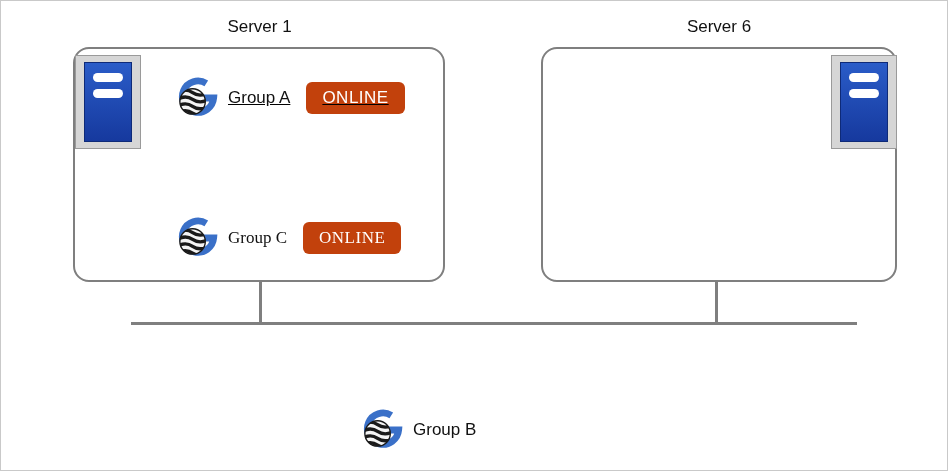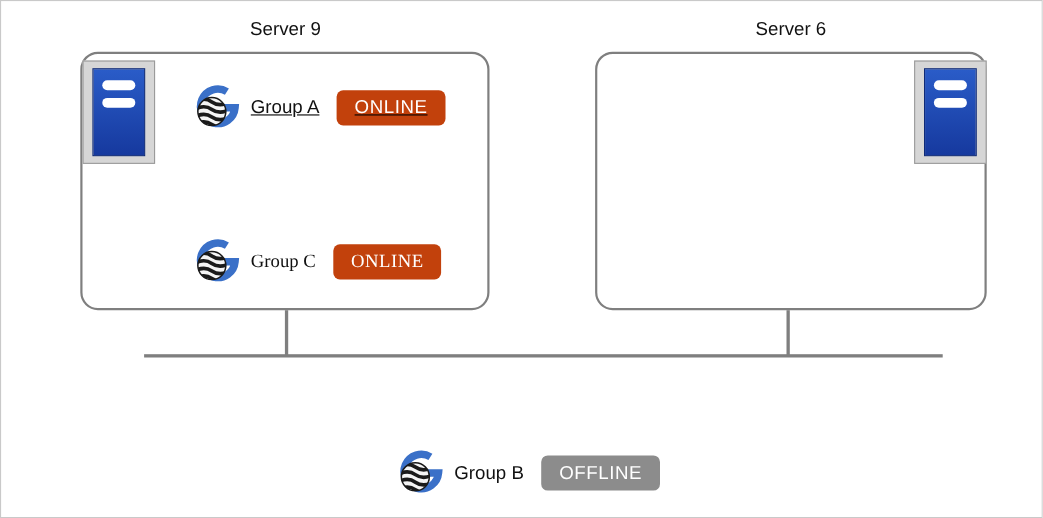--- a/index.html
+++ b/index.html
@@ -100,21 +100,21 @@
         <path d="M 4 25 Q 13 20 20 25 T 37 25"></path>
         <path d="M 4 32 Q 13 27 20 32 T 37 32"></path>
         <path d="M 4 39 Q 13 34 20 39 T 37 39"></path>
       </g>
     </symbol>
   </defs>
 </svg>
 
 <div class="canvas">
 
-  <div class="server-label" style="left:72px;top:16px;width:373px;">Server 9</div>
+  <div class="server-label" style="left:72px;top:16px;width:373px;">Server 1</div>
   <div class="server-label" style="left:540px;top:16px;width:356px;">Server 6</div>
 
   <div class="server-box" style="left:72px;top:46px;width:372px;height:235px;"></div>
 
   <div class="server-box" style="left:540px;top:46px;width:356px;height:235px;"></div>
 
   <div class="server-icon" style="left:74px;top:54px;">
     <div class="server-tower">
       <span class="bar b1"></span>
       <span class="bar b2"></span>
@@ -145,16 +145,15 @@
 
   <div class="line" style="left:258px;top:281px;width:3px;height:42px;"></div>
   <div class="line" style="left:714px;top:281px;width:3px;height:42px;"></div>
   <div class="line" style="left:130px;top:321px;width:726px;height:3px;"></div>
 
   <div class="group-row" style="left:357px;top:404px;">
     <svg class="group-icon" viewBox="0 0 48 48">
       <use href="#group-icon"></use>
     </svg>
     <span class="group-name">Group B</span>
-    <span class="status-badge status-offline">OFFLINE</span>
   </div>
 
 </div>
 
 </body></html>

